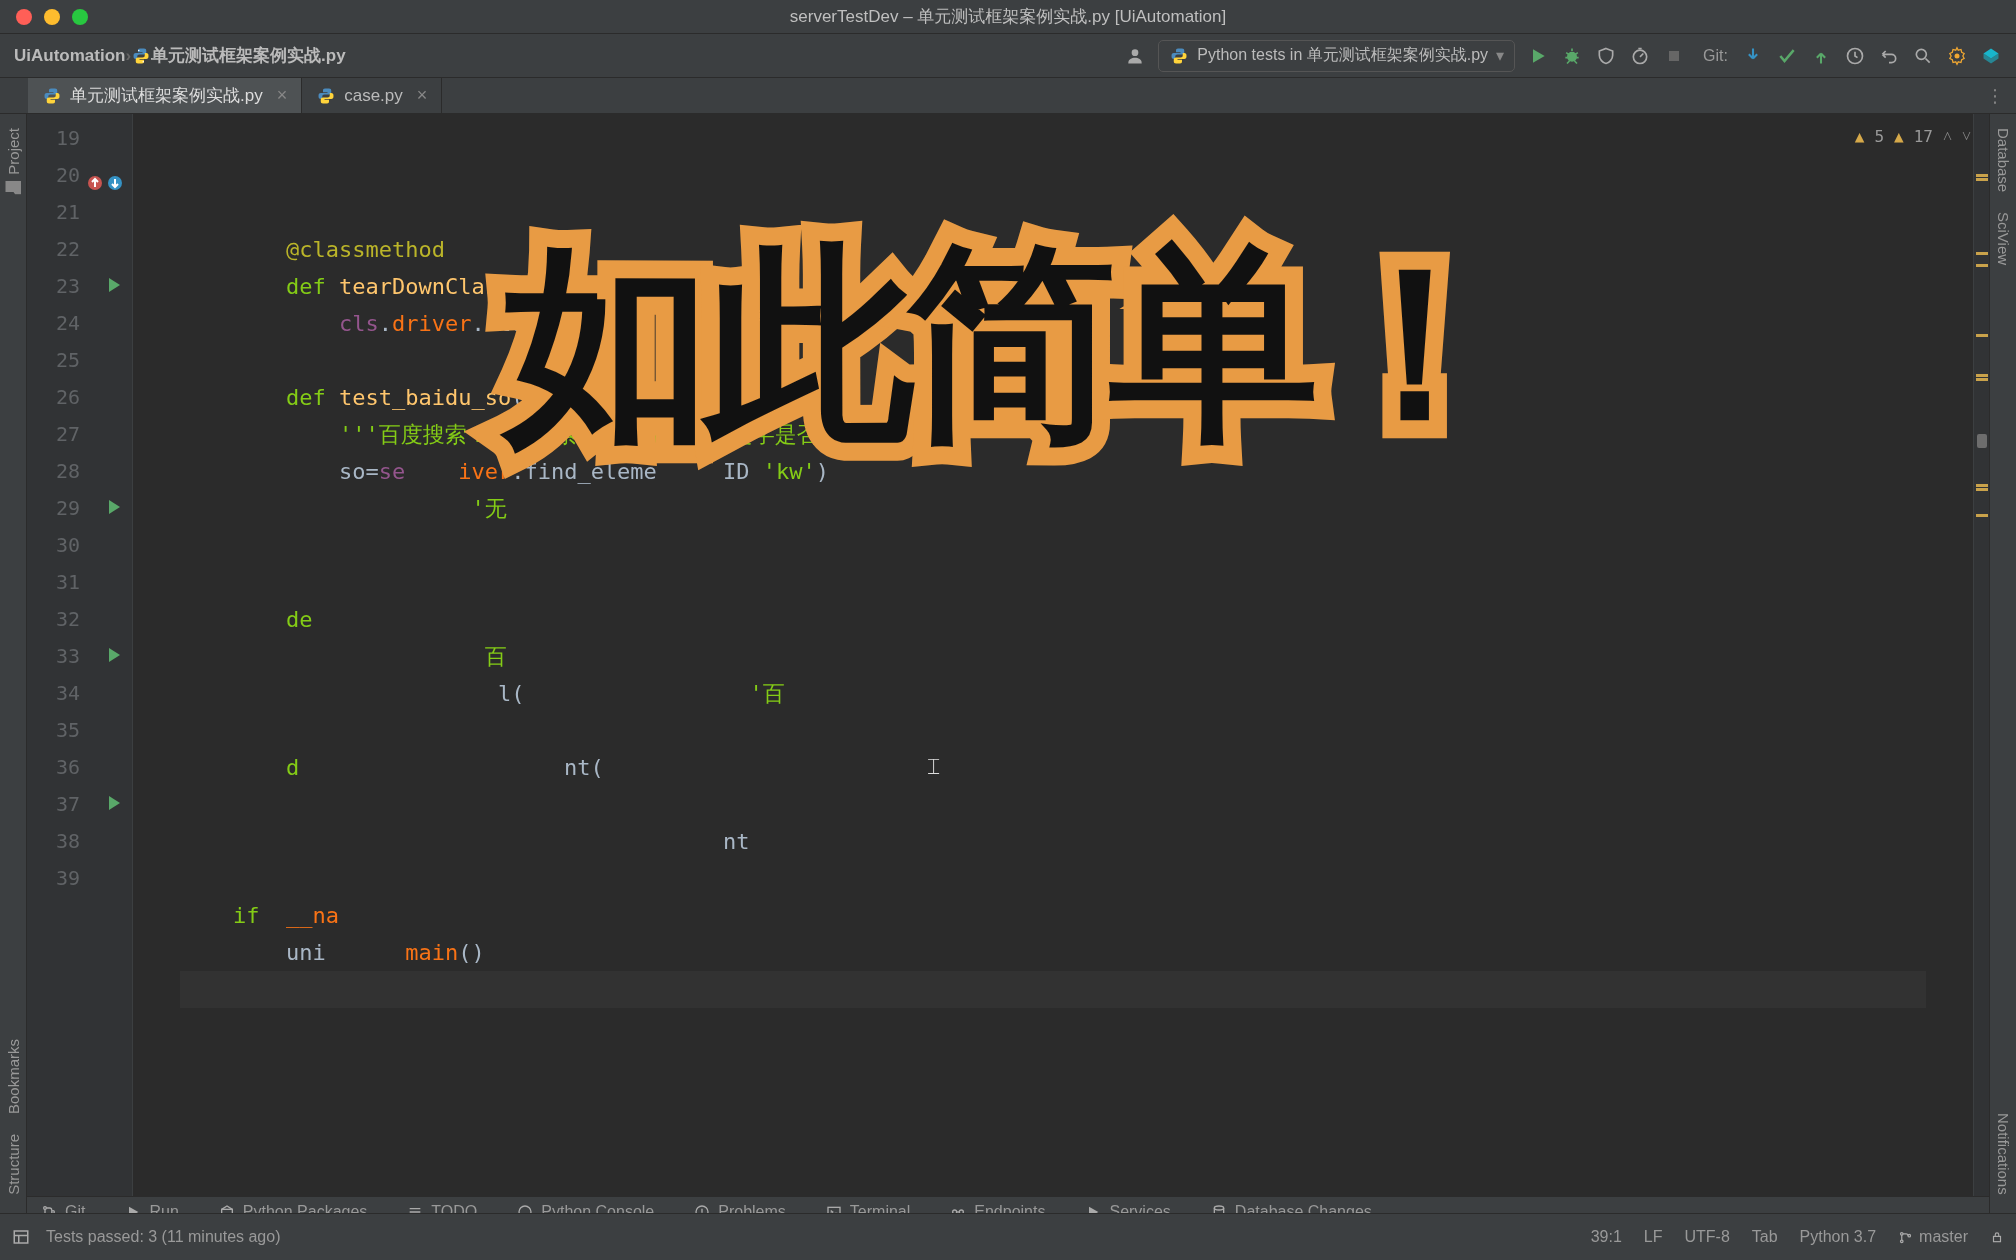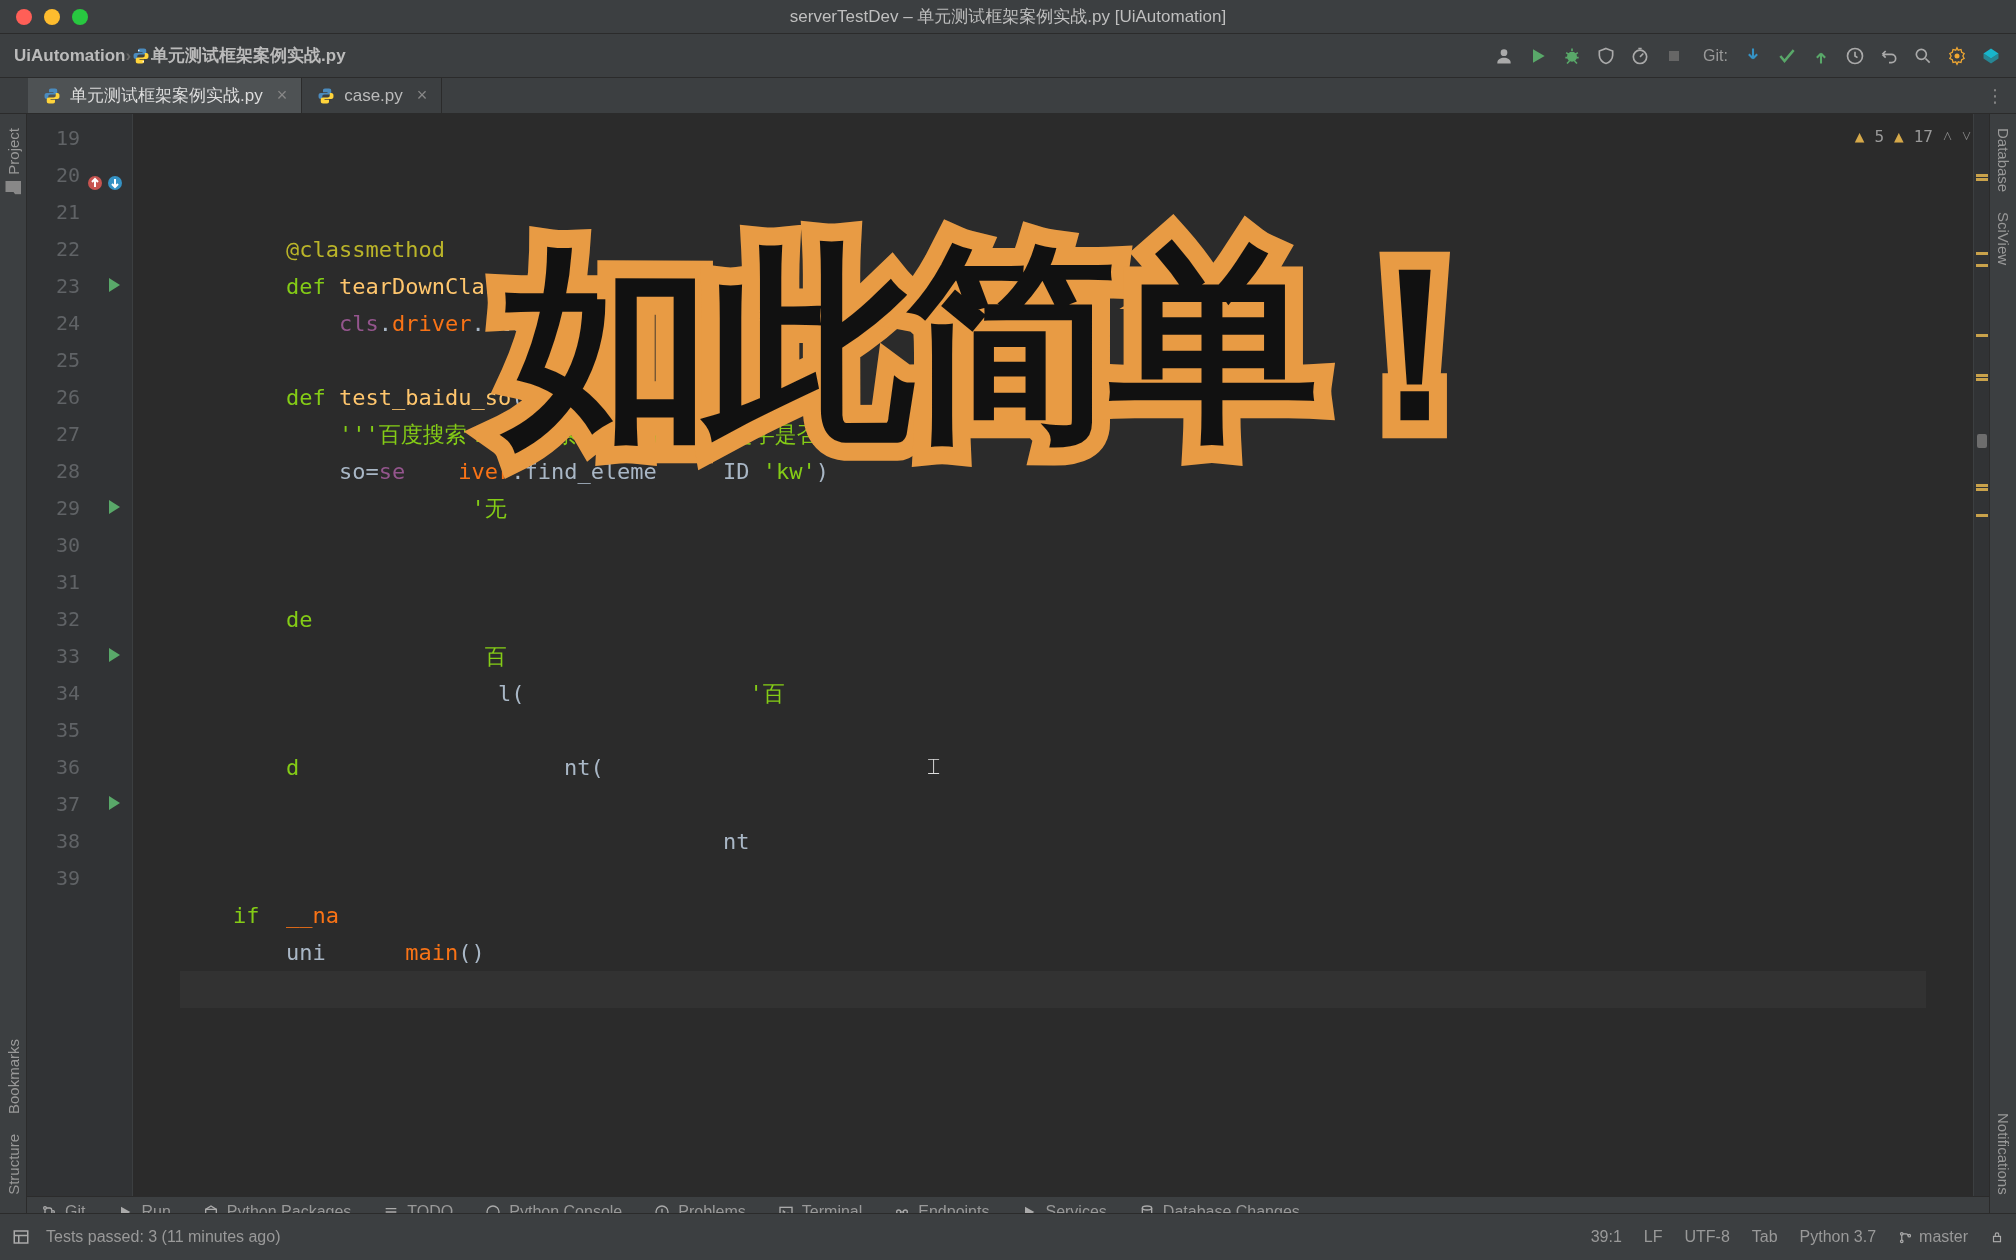--- a/index.html
+++ b/index.html
@@ -118,21 +118,21 @@
   position:relative;
 }
 .right-gutter .mark{ position:absolute; left:2px; width:12px; height:3px; }
 .mark.w{ background:#c9a24b; }
 .mark.s{ background:#6d6d6d; height:14px; width:10px; left:3px; border-radius:2px; }
 
 
 .bottom-bar{
   position:absolute; left:27px; right:27px; bottom:33px; height:31px;
   background:#3c3f41; border-top:1px solid #2b2b2b;
-  display:flex; align-items:center; gap:32px; padding:0 14px;
+  display:flex; align-items:center; gap:40px; padding:0 14px;
   font-size:16px; color:#999;
 }
 .bt-item{ display:flex; align-items:center; gap:8px; }
 .bt-item svg{ width:16px;height:16px; }
 
 
 .status-bar{
   position:absolute; left:0; right:0; bottom:0; height:47px;
   background:#3c3f41; border-top:1px solid #2b2b2b;
   display:flex; align-items:center; padding:0 12px;
@@ -186,20 +186,30 @@
     </span>
     <span>单元测试框架案例实战.py</span>
   </div>
   <div class="spacer"></div>
   <div class="toolbar-right">
     <div class="tb-icon">
       <svg viewBox="0 0 24 24" fill="currentColor">
           <circle cx="12" cy="8" r="4"></circle>
           <path d="M4 20c0-4 4-6 8-6s8 2 8 6v1H4z"></path>
         </svg>
+    </div>
+    <div class="runcfg">
+      <span class="pyicon">
+        <svg viewBox="0 0 24 24">
+            <path fill="#4b8bbe" d="M11 2c-3 0-3 2-3 3v2h6v1H5c-2 0-3 1-3 4s1 4 3 4h2v-3c0-2 1-3 3-3h6c2 0 3-1 3-3V5c0-2-1-3-3-3h-5z"></path>
+            <path fill="#ffd43b" d="M13 22c3 0 3-2 3-3v-2h-6v-1h9c2 0 3-1 3-4s-1-4-3-4h-2v3c0 2-1 3-3 3H8c-2 0-3 1-3 3v2c0 2 1 3 3 3h5z"></path>
+          </svg>
+      </span>
+      <span>Python tests in 单元测试框架案例实战.py</span>
+      <span style="color:#888">▾</span>
     </div>
     <div class="tb-icon run-green">
       <svg viewBox="0 0 24 24" fill="currentColor">
           <path d="M6 4l14 8-14 8z"></path>
         </svg>
     </div>
     <div class="tb-icon bug-green">
       <svg viewBox="0 0 24 24" fill="currentColor">
           <circle cx="12" cy="13" r="6"></circle>
           <path stroke="currentColor" stroke-width="2" d="M12 3v3M5 8l3 2M19 8l-3 2M4 14h3M17 14h3M6 21l3-3M18 21l-3-3"></path>

